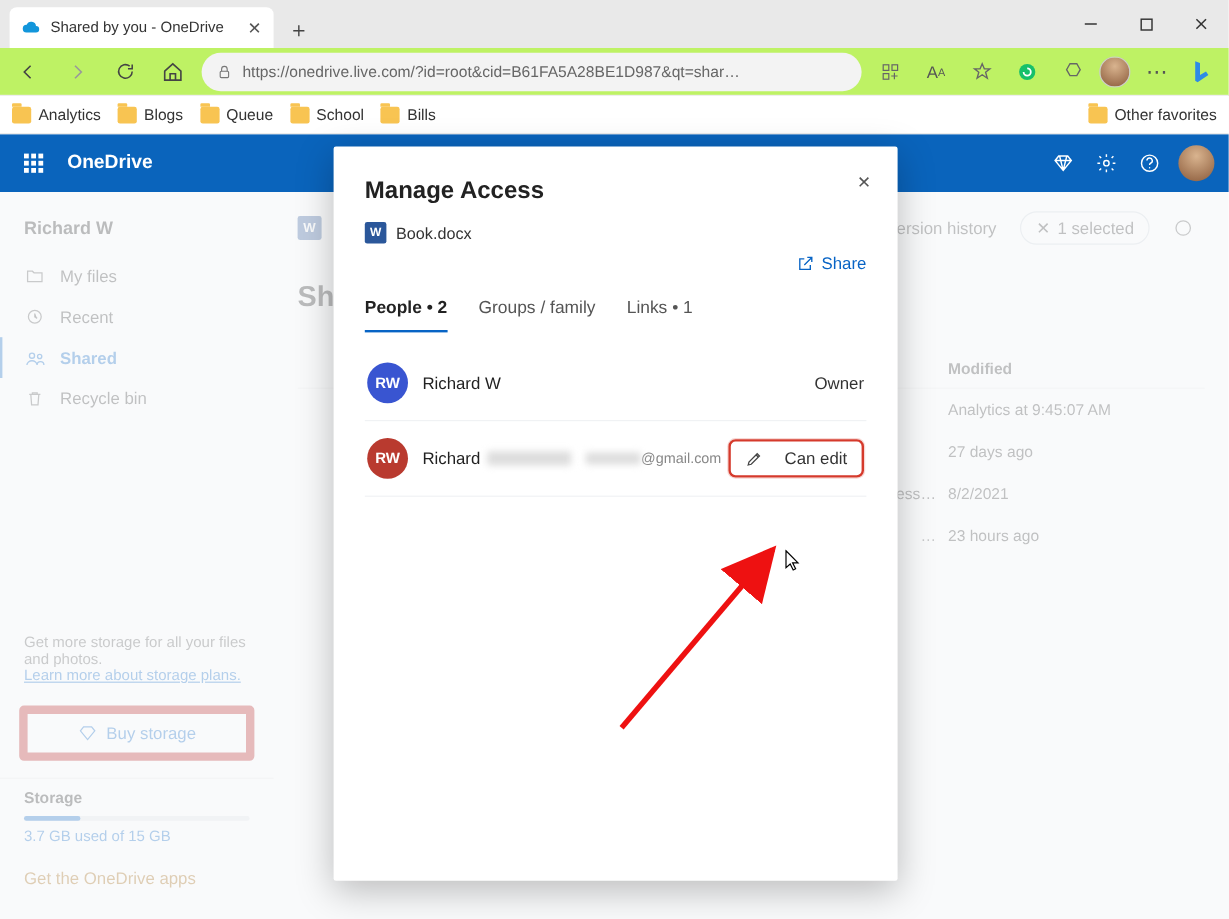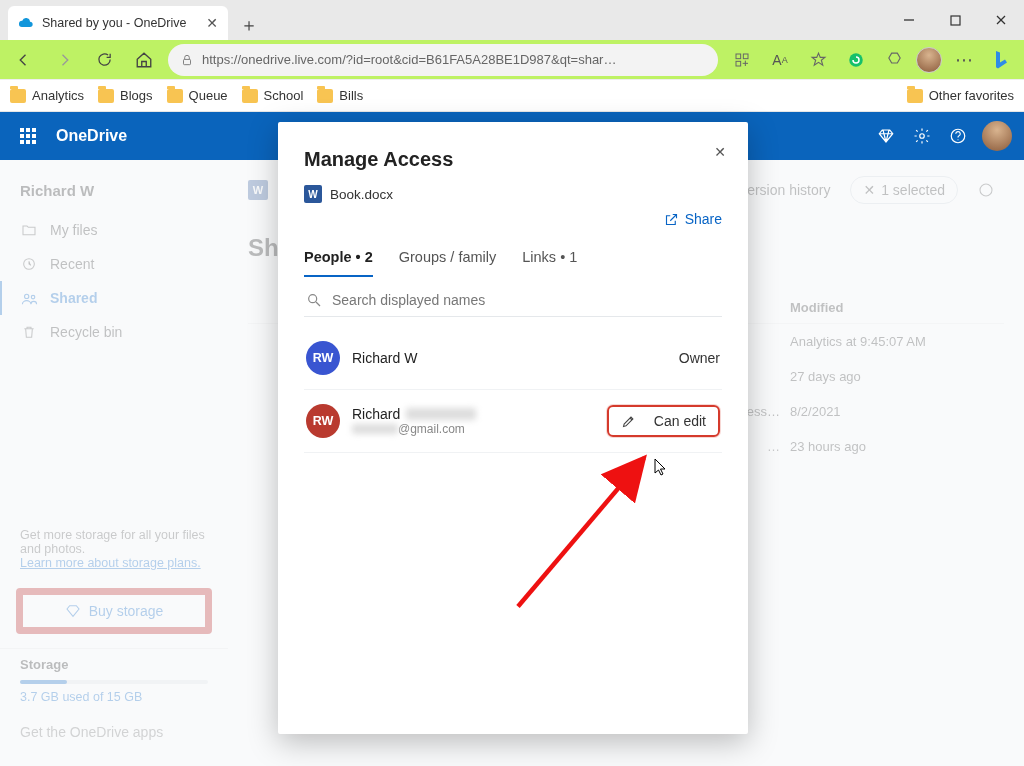--- a/index.html
+++ b/index.html
@@ -47,21 +47,21 @@
   .sb-ic { width:18px; height:18px; display:flex; align-items:center; justify-content:center; color:#555; }
   .sb-item.active .sb-ic { color:#0864c5; }
 
   .sb-promo { margin-top: auto; padding: 10px 20px; font-size: 12.5px; color:#555; }
   .sb-promo a { color:#0864c5; text-decoration: underline; cursor:pointer; }
   .buy-btn { margin: 8px 16px 14px; border:7px solid #b91c1c; border-radius:4px; padding:8px 10px; display:flex; align-items:center; justify-content:center; gap:8px; color:#0864c5; font-size:14px; cursor:pointer; }
   .storage-lbl { padding: 8px 20px 2px; font-size: 13px; font-weight:600; color:#222; border-top:1px solid #eaeaea; }
   .storage-bar { margin: 6px 20px 4px; height:4px; background:#e1e4e8; border-radius:2px; position:relative; }
   .storage-fill { height:4px; background:#0864c5; border-radius:2px; }
   .storage-txt { padding: 2px 20px 10px; font-size:12.5px; color:#0864c5; cursor:pointer; }
-  .apps-link { padding: 10px 20px; font-size:14px; color:#737373; cursor:pointer; }
+  .apps-link { padding: 10px 20px; font-size:14px; color:#a16207; cursor:pointer; }
 
   
   .main { flex:1; position:relative; padding: 16px 20px; }
   .action-row { display:flex; align-items:center; gap:10px; }
   .word-ic { width:20px; height:20px; background:#2b579a; color:#fff; font-size:11px; font-weight:700; display:flex; align-items:center; justify-content:center; border-radius:2px; }
   .action-spacer { flex:1; }
   .pill { display:flex; align-items:center; gap:6px; font-size:14px; color:#333; padding:4px 10px; cursor:pointer; }
   .pill.selbadge { border:1px solid #cfd6dd; border-radius:18px; padding:5px 12px; }
   .section-title { font-size:24px; font-weight:600; margin-top:30px; color:#222; }
   .table { margin-top:30px; }
@@ -85,21 +85,21 @@
   .tabs .tab-item { padding-bottom:10px; cursor:pointer; }
   .tabs .tab-item.active { color:#222; font-weight:600; border-bottom:2px solid #0864c5; }
   .search-row { display:flex; align-items:center; gap:10px; padding:10px 2px 8px; border-bottom:1px solid #e5e8eb; color:#777; font-size:14px; margin-top:4px; }
   .people-list { margin-top:10px; }
   .person { display:flex; align-items:center; padding:14px 2px; border-bottom:1px solid #f0f2f4; }
   .pavatar { width:34px; height:34px; border-radius:50%; display:flex; align-items:center; justify-content:center; color:#fff; font-size:12.5px; font-weight:600; }
   .pavatar.blue { background:#3955d1; }
   .pavatar.red  { background:#b93a2f; }
   .pname { margin-left:12px; font-size:14px; color:#222; }
   .pemail { margin-left:12px; font-size:12px; color:#888; }
-  .pcol { display:flex; flex-direction:column; }
+  .pcol { display:flex; flex-direction:row; }
   .prow-spacer { flex:1; }
   .owner-txt { font-size:14px; color:#333; }
   .perm-btn { display:flex; align-items:center; gap:18px; padding:6px 12px; border:2px solid #d53a2c; border-radius:6px; font-size:14px; color:#333; cursor:pointer; box-shadow: 0 0 0 1px rgba(213,58,44,0.2); }
   .blur { filter: blur(3px); background:#ddd; color:transparent; border-radius:2px; display:inline-block; height:12px; }
 
   
   .arrow { position:absolute; top:440px; left:480px; width:220px; height:180px; pointer-events:none; }
 
   
   .cursor { position:absolute; top:458px; left:654px; font-size:16px; color:#000; pointer-events:none; }
@@ -395,27 +395,20 @@
       <span>Share</span>
     </a>
   </div>
 
   <div class="tabs">
     <div class="tab-item active">People • 2</div>
     <div class="tab-item">Groups / family</div>
     <div class="tab-item">Links • 1</div>
   </div>
 
-  <div class="search-row">
-    <svg width="16" height="16" viewBox="0 0 24 24">
-        <circle cx="10" cy="10" r="6" fill="none" stroke="#888" stroke-width="1.8"></circle>
-        <line x1="15" y1="15" x2="21" y2="21" stroke="#888" stroke-width="1.8"></line>
-      </svg>
-    <span>Search displayed names</span>
-  </div>
 
   <div class="people-list">
     <div class="person">
       <div class="pavatar blue">RW</div>
       <div class="pname">Richard W</div>
       <div class="prow-spacer"></div>
       <div class="owner-txt">Owner</div>
     </div>
 
     <div class="person">

